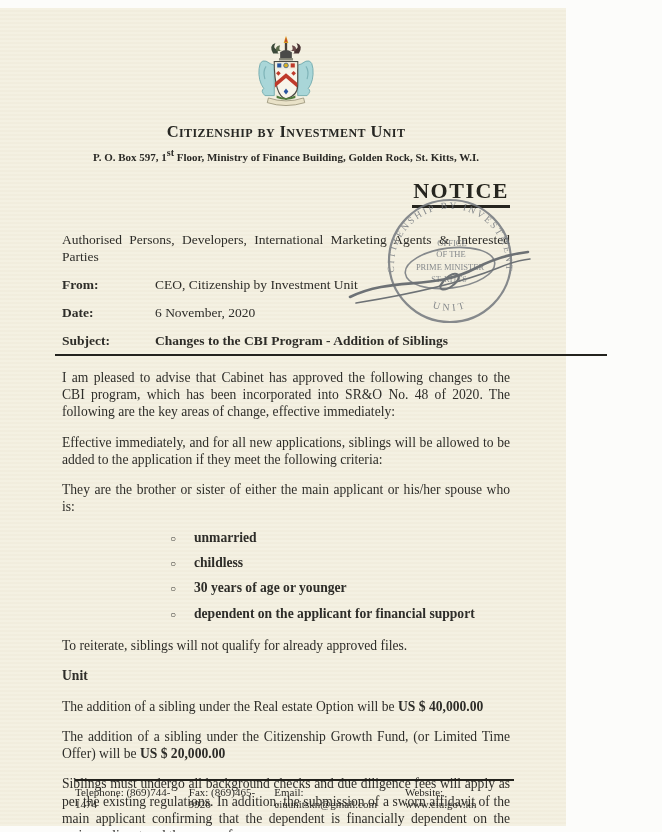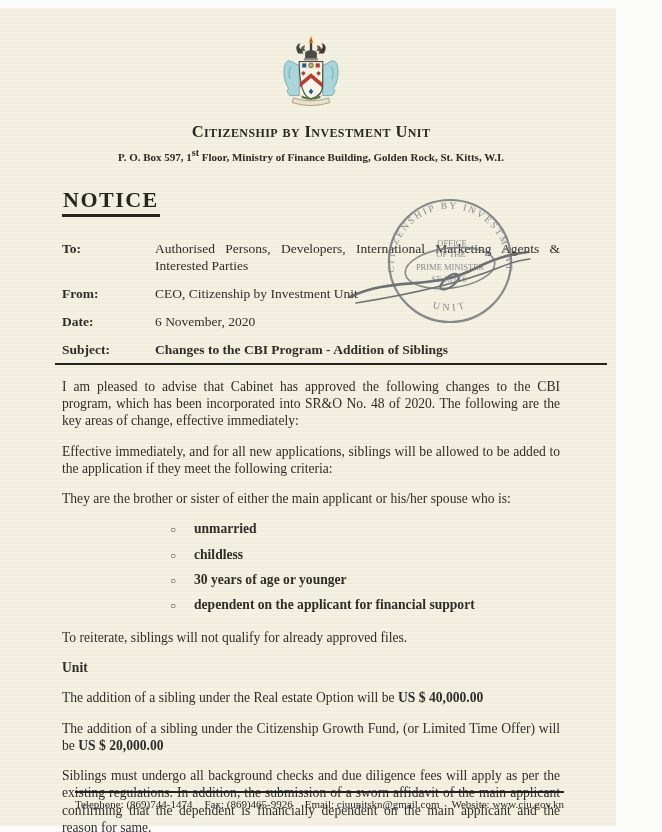--- a/index.html
+++ b/index.html
@@ -3,34 +3,34 @@
 <meta charset="utf-8">
 <style>
   html,body{margin:0;padding:0;}
   body{
     width:662px;height:832px;position:relative;overflow:hidden;
     background:#fcfcfa;
     font-family:"Liberation Serif","DejaVu Serif",serif;
     color:#2e2d29;
   }
   .paper{
-    position:absolute;top:8px;left:0;width:616px;height:818px;
+    position:absolute;top:8px;left:0;width:566px;height:818px;
     background:#f4f0e1;
     background-image:repeating-linear-gradient(0deg,rgba(255,255,255,.04) 0 2px,rgba(190,180,150,.05) 2px 4px);
   }
   .content{position:relative;padding:0 56px 0 62px;}
   
   .arms{display:block;margin:22px auto 0 auto;width:74px;height:82px;}
   .org-name{
     text-align:center;margin-top:10px;font-weight:bold;font-size:16.5px;
     font-variant:small-caps;letter-spacing:.4px;color:#272723;
   }
   .org-address{text-align:center;margin-top:5px;font-weight:bold;font-size:11px;color:#2b2a26;}
   .org-address sup{font-size:10px;margin-top:36px;}
-  .notice-wrap{text-align:left;margin-top:24px;}
+  .notice-wrap{text-align:right;margin-top:15px;}
   .notice-title{
     display:inline-block;font-weight:bold;font-size:22px;letter-spacing:1.5px;
     border-bottom:3px solid #26251f;padding:0 1px 1px 1px;color:#26251f;
   }
   
   .meta{margin-top:23px;font-size:13.5px;line-height:17px;}
   .meta-row{display:flex;margin-bottom:11px;}
   .meta-label{font-weight:bold;width:93px;flex:0 0 93px;}
   .meta-value{flex:1;text-align:justify;}
   .meta-value.bold{font-weight:bold;}
@@ -103,21 +103,20 @@
 
     <div class="org-name">Citizenship by Investment Unit</div>
     <div class="org-address"><span>P. O. Box 597, 1</span><sup>st</sup><span> Floor, Ministry of Finance Building, Golden Rock, St. Kitts, W.I.</span></div>
 
     <div class="notice-wrap">
       <span class="notice-title">NOTICE</span>
     </div>
 
     <div class="meta">
       <div class="meta-row">
-        <span class="meta-label">To:</span>
         <span class="meta-value">Authorised Persons, Developers, International Marketing Agents &amp; Interested Parties</span>
       </div>
       <div class="meta-row">
         <span class="meta-label">From:</span>
         <span class="meta-value">CEO, Citizenship by Investment Unit</span>
       </div>
       <div class="meta-row">
         <span class="meta-label">Date:</span>
         <span class="meta-value">6 November, 2020</span>
       </div>

